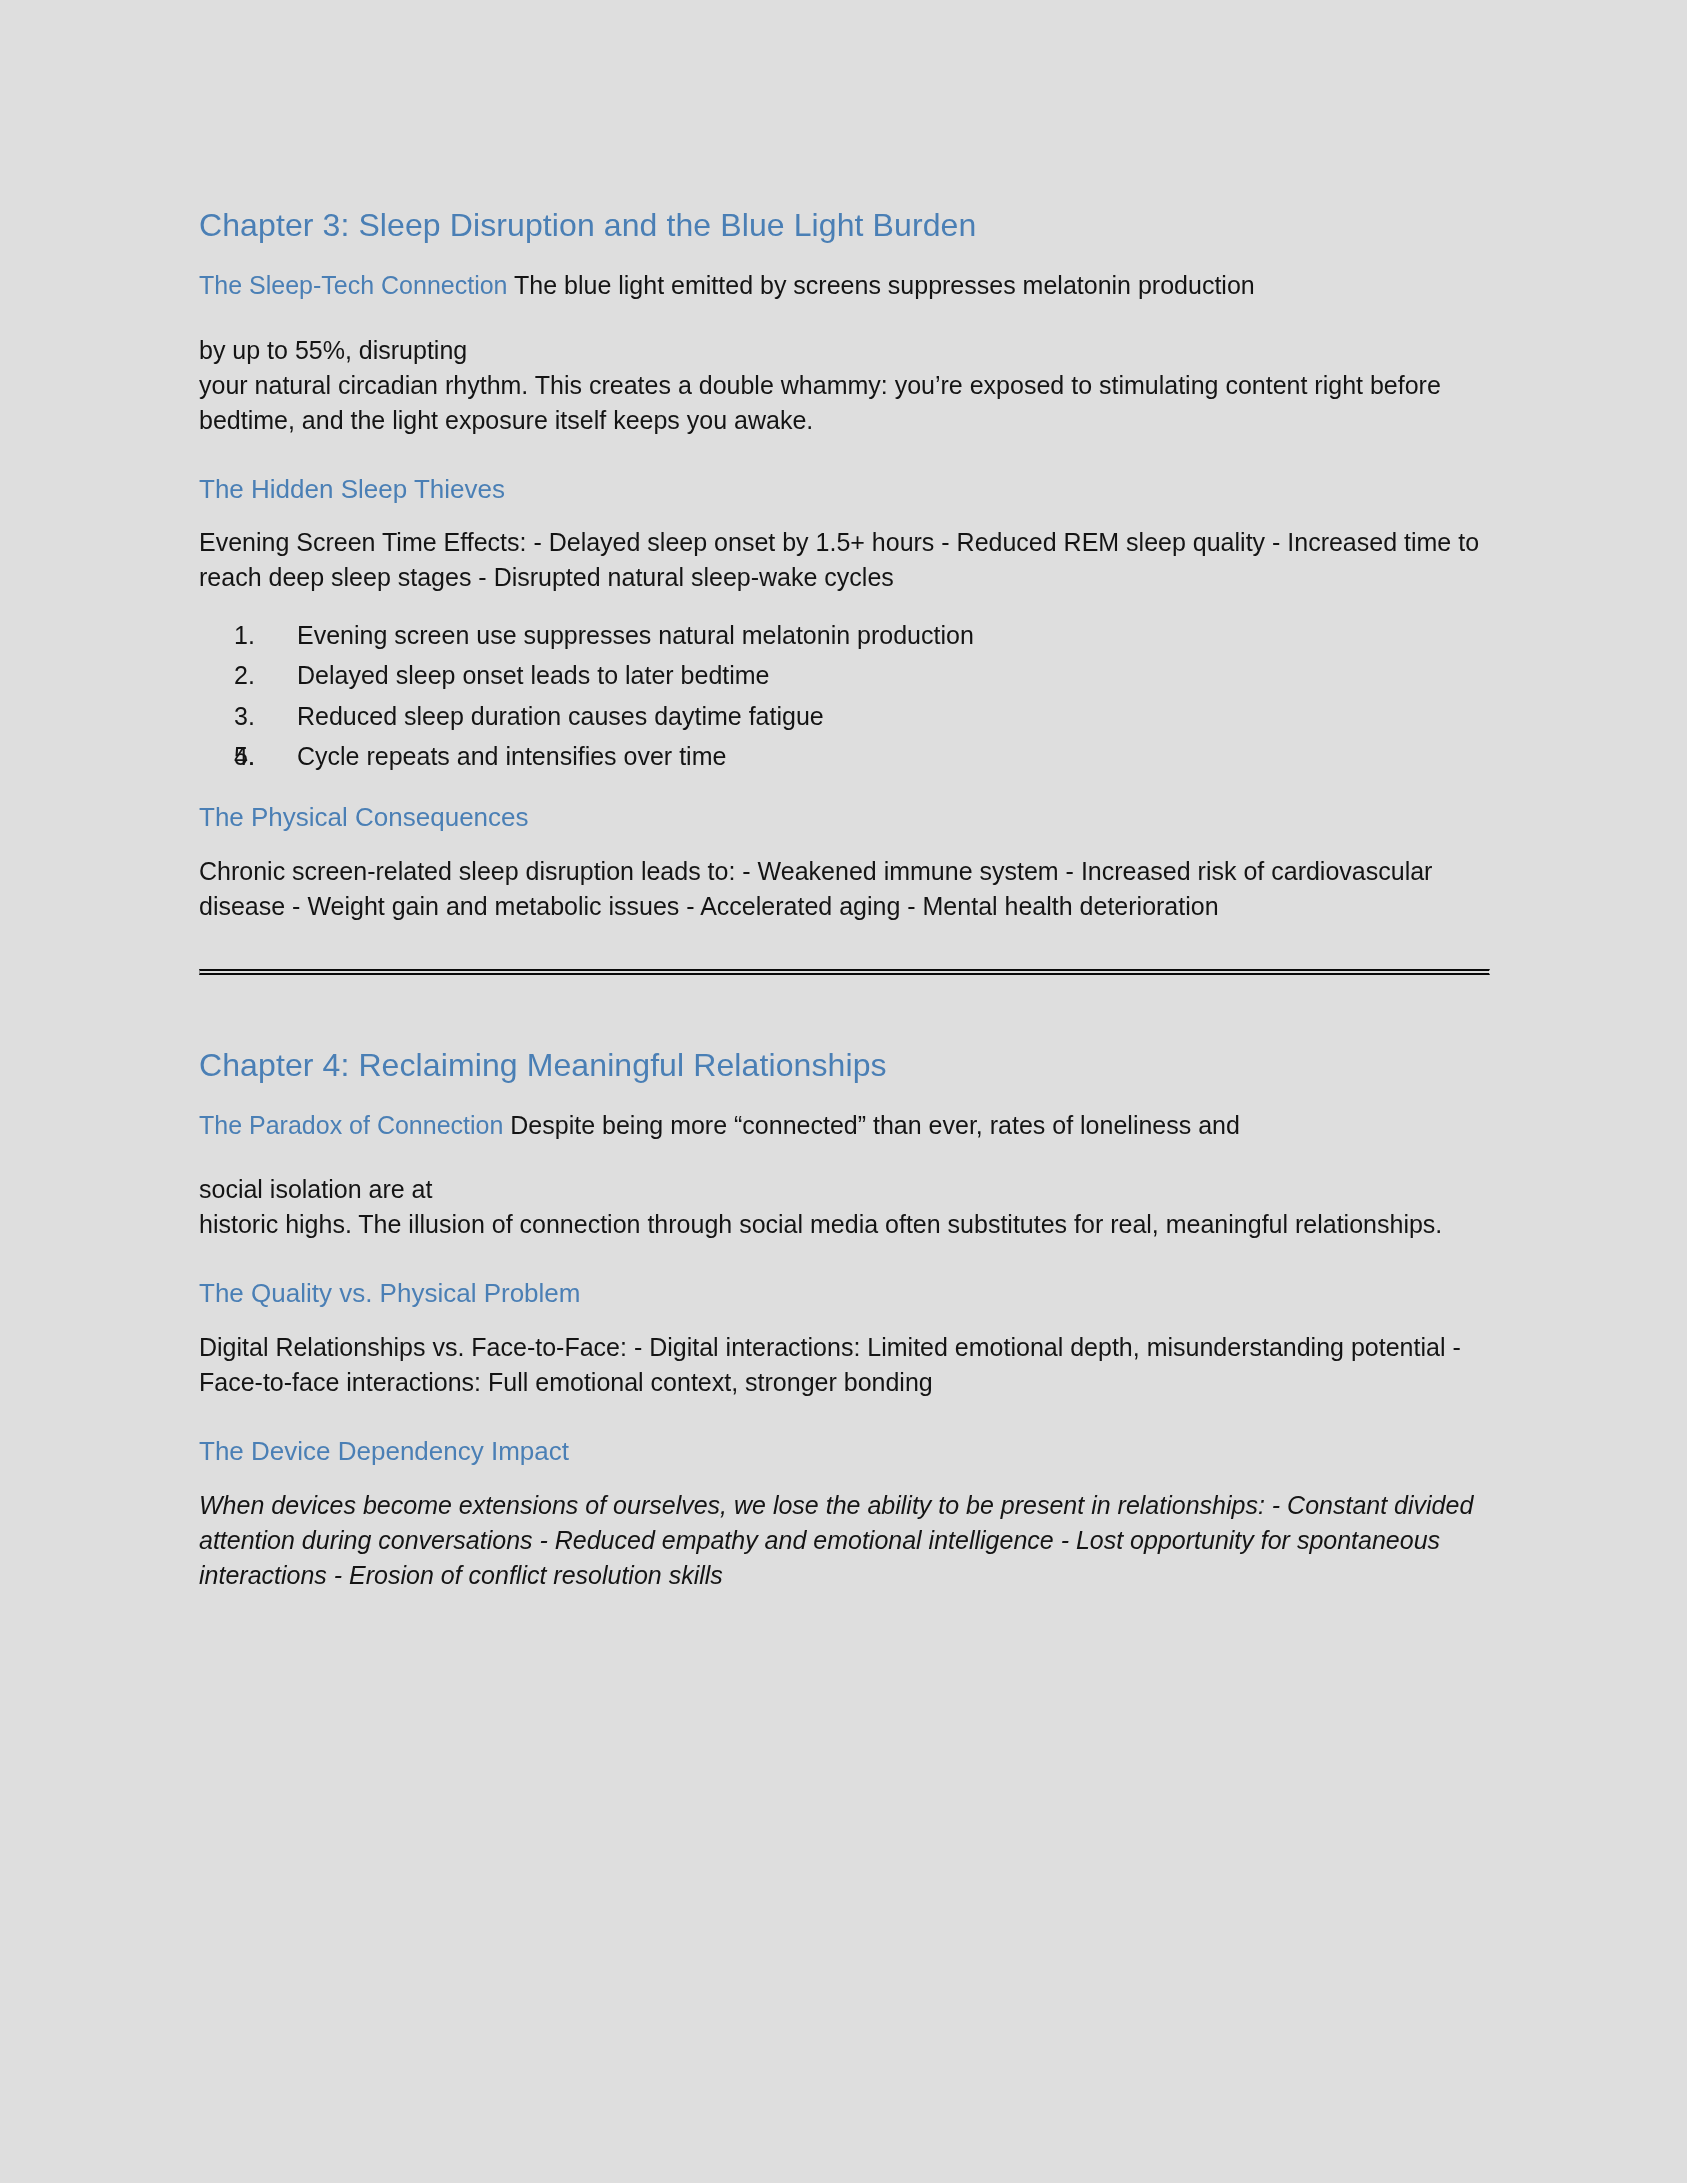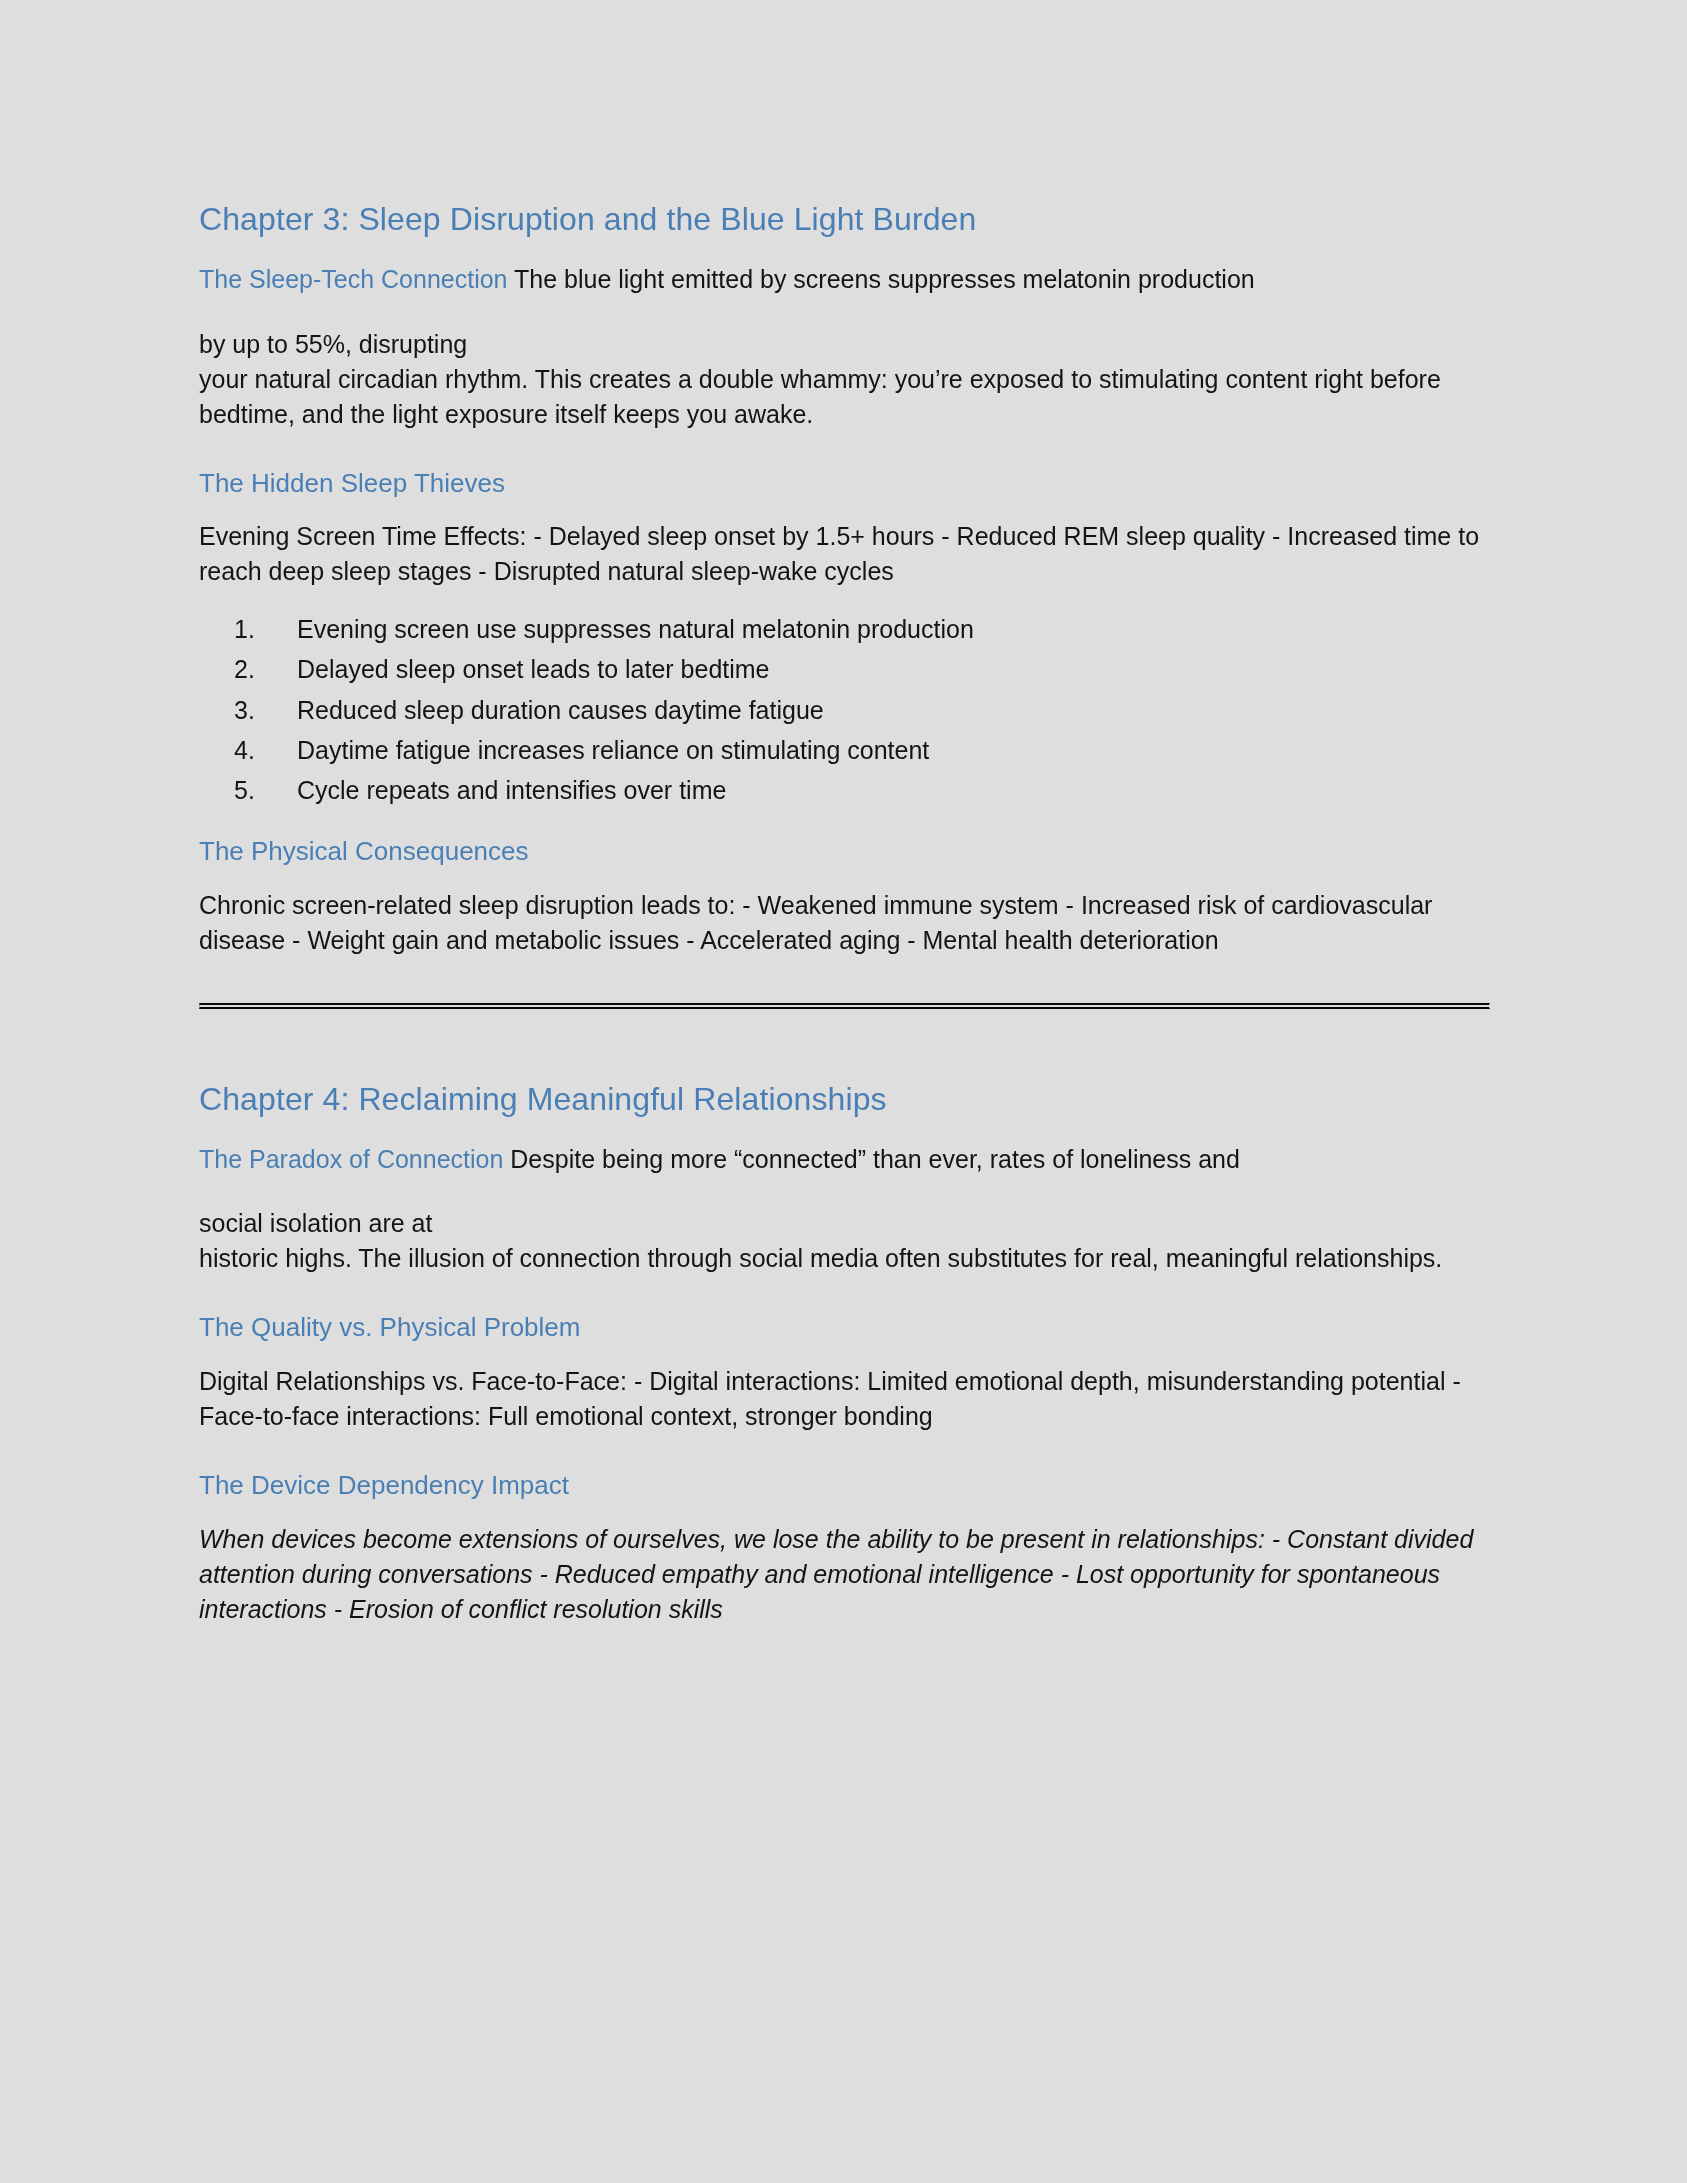--- a/index.html
+++ b/index.html
@@ -25,21 +25,21 @@
   .doc {
     width: 1312px;
   }
 
   
   .chapter-title {
     color: #4a7fb5;
     font-size: 32px;
     font-weight: 400;
     line-height: 1.25;
-    margin: 0 0 23px 0;
+    margin: 6px 0 23px 0;
     letter-spacing: 0.1px;
   }
 
   .section-heading {
     color: #4a7fb5;
     font-size: 26px;
     font-weight: 400;
     line-height: 1.3;
     margin: 0 0 19px 0;
   }
@@ -137,21 +137,20 @@
       <li>
         <span class="num">2.</span>
         <span>Delayed sleep onset leads to later bedtime</span>
       </li>
       <li>
         <span class="num">3.</span>
         <span>Reduced sleep duration causes daytime fatigue</span>
       </li>
       <li>
         <span class="num">4.</span>
-        <span>Daytime fatigue increases reliance on stimulating content</span>
       </li>
       <li>
         <span class="num">5.</span>
         <span>Cycle repeats and intensifies over time</span>
       </li>
     </ol>
 
     <h2 class="section-heading">The Physical Consequences</h2>
 
     <p class="body-para" style="margin-bottom:0;">Chronic screen-related sleep disruption leads to: - Weakened immune system - Increased risk of cardiovascular disease - Weight gain and metabolic issues - Accelerated aging - Mental health deterioration</p>

